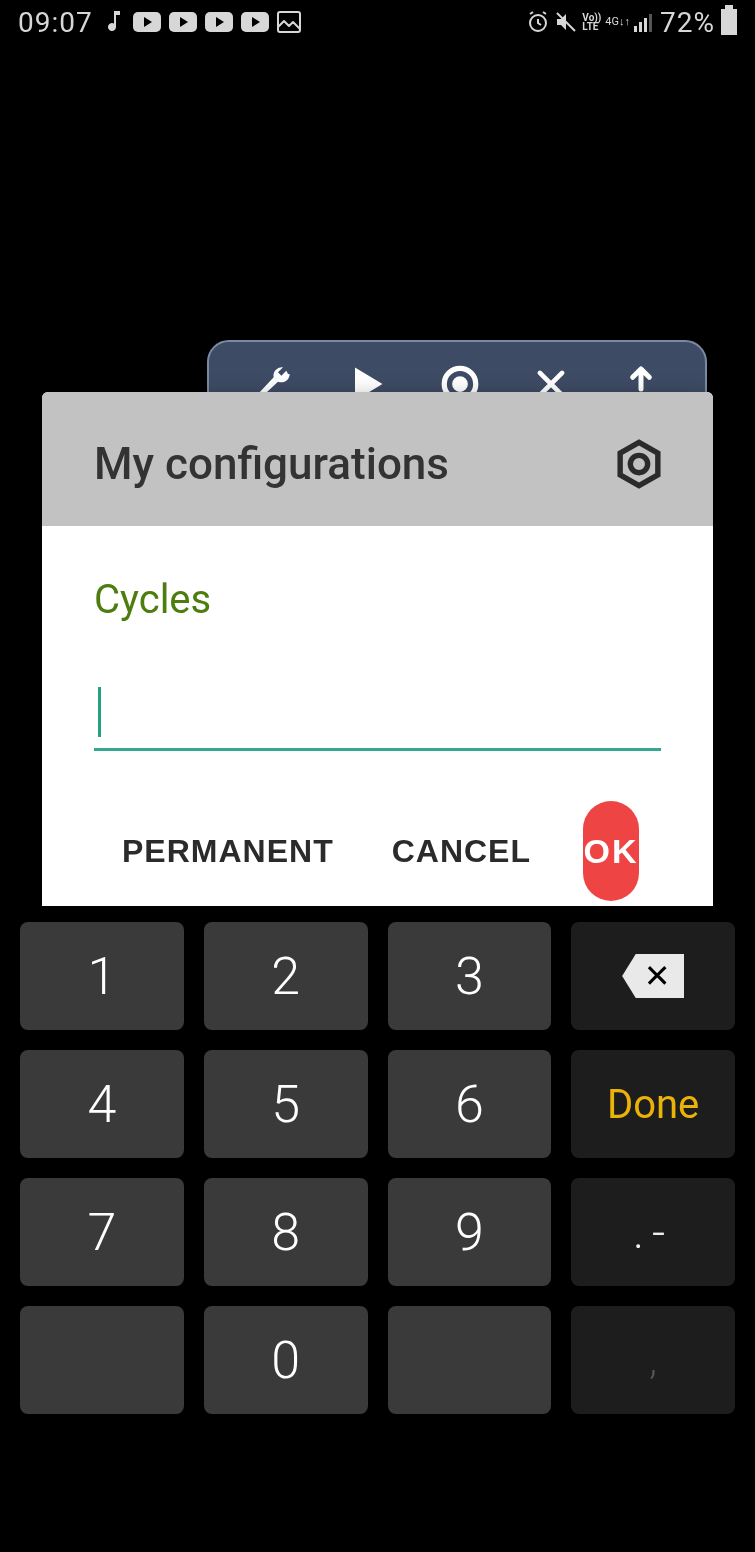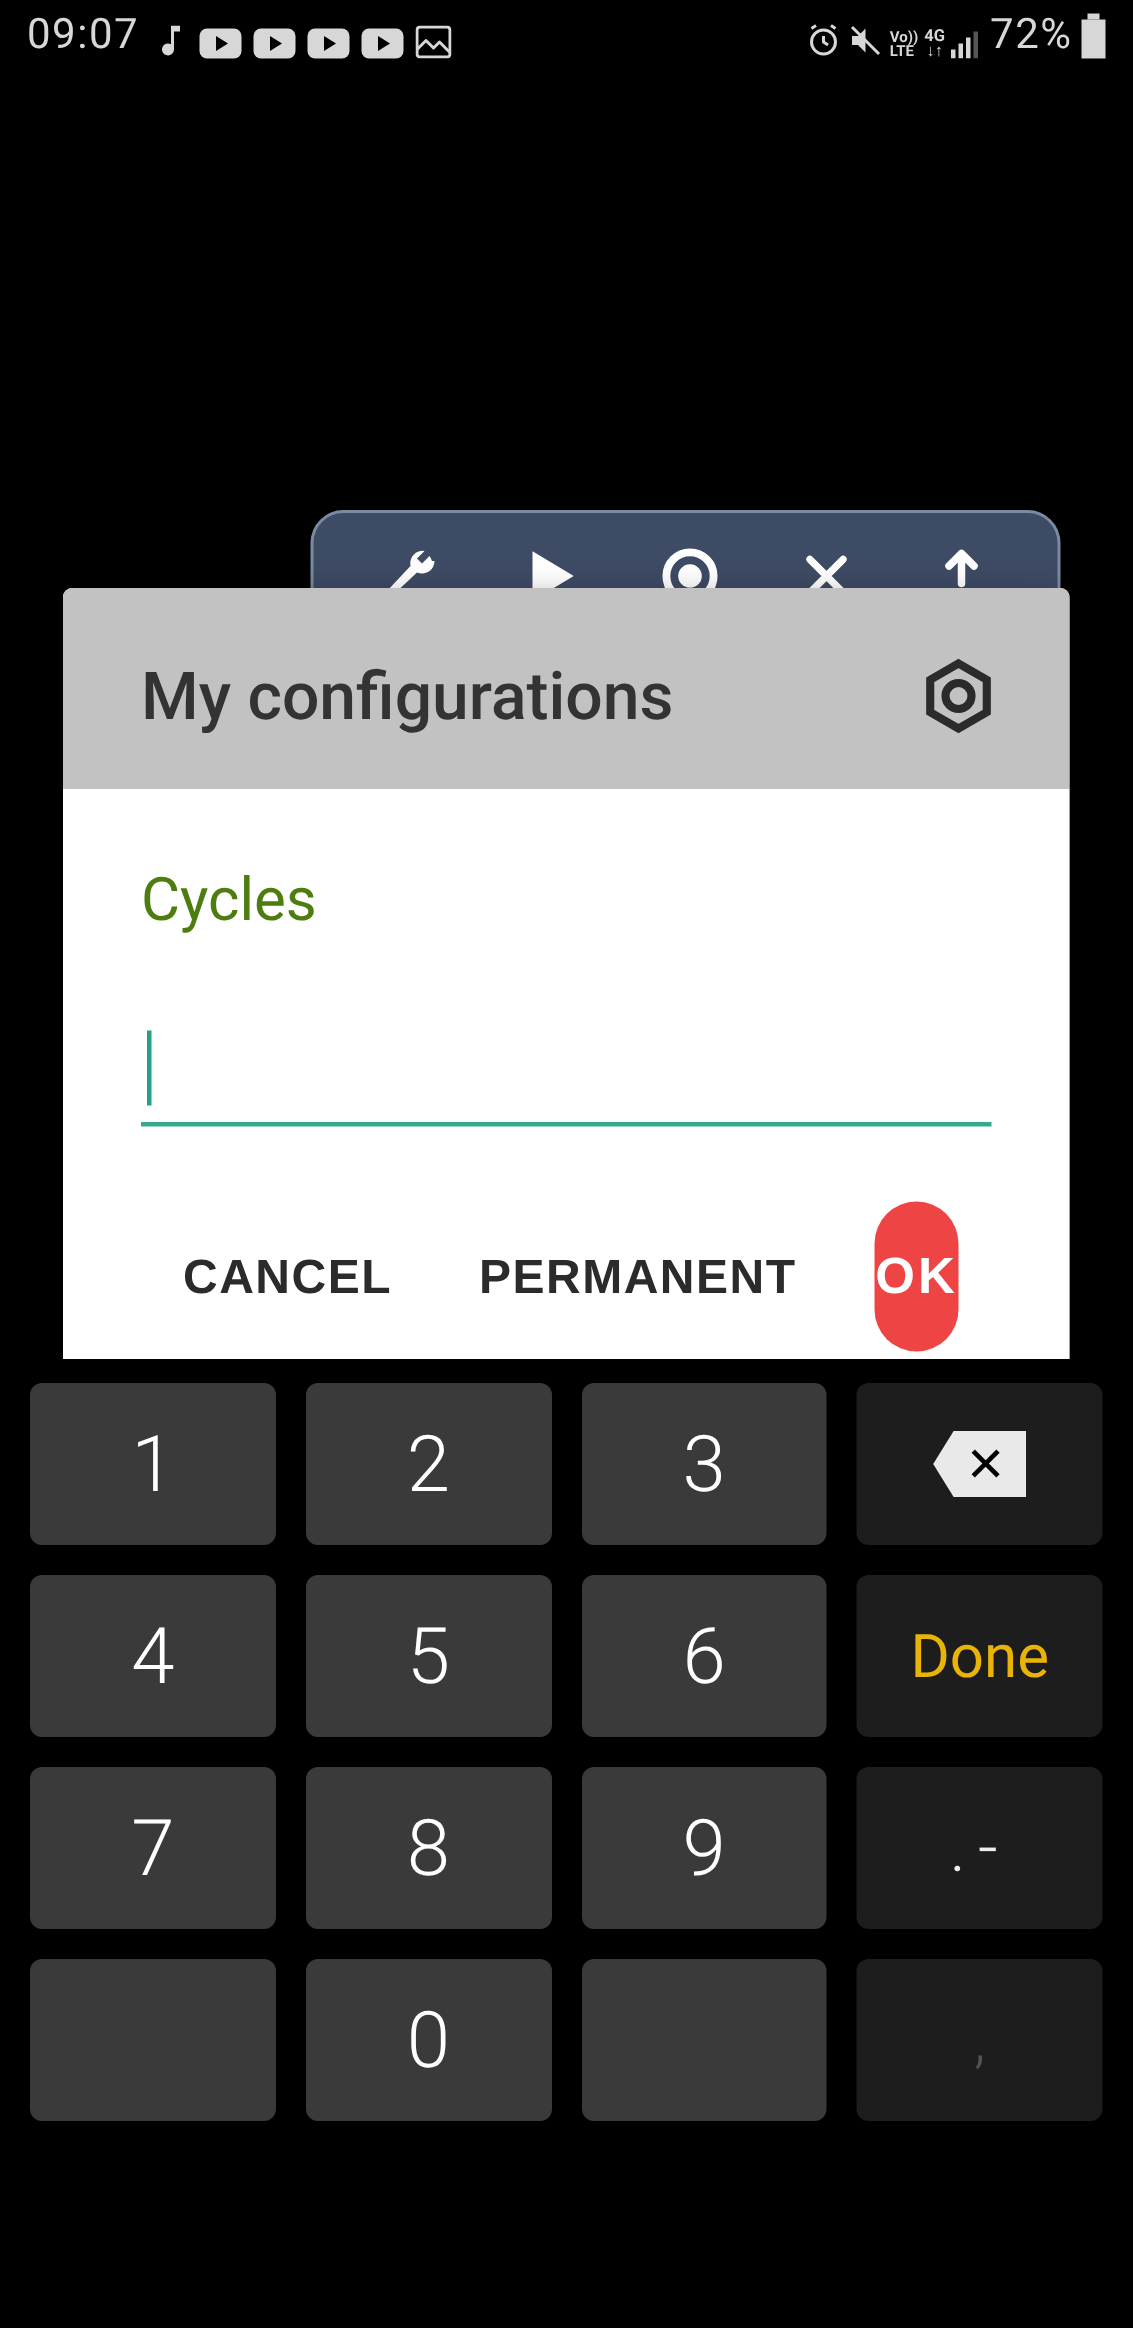--- a/index.html
+++ b/index.html
@@ -18,21 +18,21 @@
     top: 0; left: 0; right: 0;
     height: 44px;
     display: flex;
     align-items: center;
     justify-content: space-between;
     color: #d7d7d7;
     font-size: 28px;
     font-weight: 400;
     padding: 0 18px;
   }
-  .status-left, .status-right { display: flex; align-items: flex-end; gap: 8px; }
+  .status-left, .status-right { display: flex; align-items: center; gap: 8px; }
   .status-right { gap: 4px; }
   .sb-time { font-size: 28px; letter-spacing: 1px; margin-right: 6px; }
   .sb-battery { font-size: 28px; letter-spacing: 1px; }
   .sb-ico { display: inline-flex; }
   .sb-ico svg { display: block; }
   .yt-pill {
     width: 28px; height: 20px; border-radius: 5px;
     background: #d7d7d7; display: inline-flex;
     align-items: center; justify-content: center;
   }
@@ -41,22 +41,22 @@
     border-left: 8px solid #000;
     border-top: 5px solid transparent;
     border-bottom: 5px solid transparent;
     margin-left: 2px;
   }
   .volte {
     font-size: 10px; line-height: 9px; font-weight: 700;
     display: flex; flex-direction: column; align-items: flex-start;
   }
   .fourg {
-    font-size: 11px; line-height: 10px; font-weight: 700;
-    display: flex; flex-direction: column; align-items: center;
+    font-size: 11px; line-height: 10px; font-weight: 400;
+    display: flex; flex-direction: row; align-items: center;
   }
   .batt-body {
     width: 16px; height: 26px; background: #d7d7d7; margin-left: 2px;
     position: relative;
   }
   .batt-body::before {
     content: ""; position: absolute; top: -4px; left: 4px; width: 8px; height: 4px; background: #d7d7d7;
   }
 
   
@@ -289,22 +289,22 @@
         </svg>
     </span>
   </div>
   <div class="modal-body">
     <div class="field-label">Cycles</div>
     <div class="text-field">
       <span class="caret"></span>
       <span></span>
     </div>
     <div class="modal-actions">
+      <button class="btn-flat">PERMANENT</button>
       <button class="btn-flat">CANCEL</button>
-      <button class="btn-flat">PERMANENT</button>
       <button class="btn-ok">OK</button>
     </div>
   </div>
 </div>
 
 <div class="keypad">
   <div class="kp-grid">
     <div class="key">1</div>
     <div class="key">2</div>
     <div class="key">3</div>

